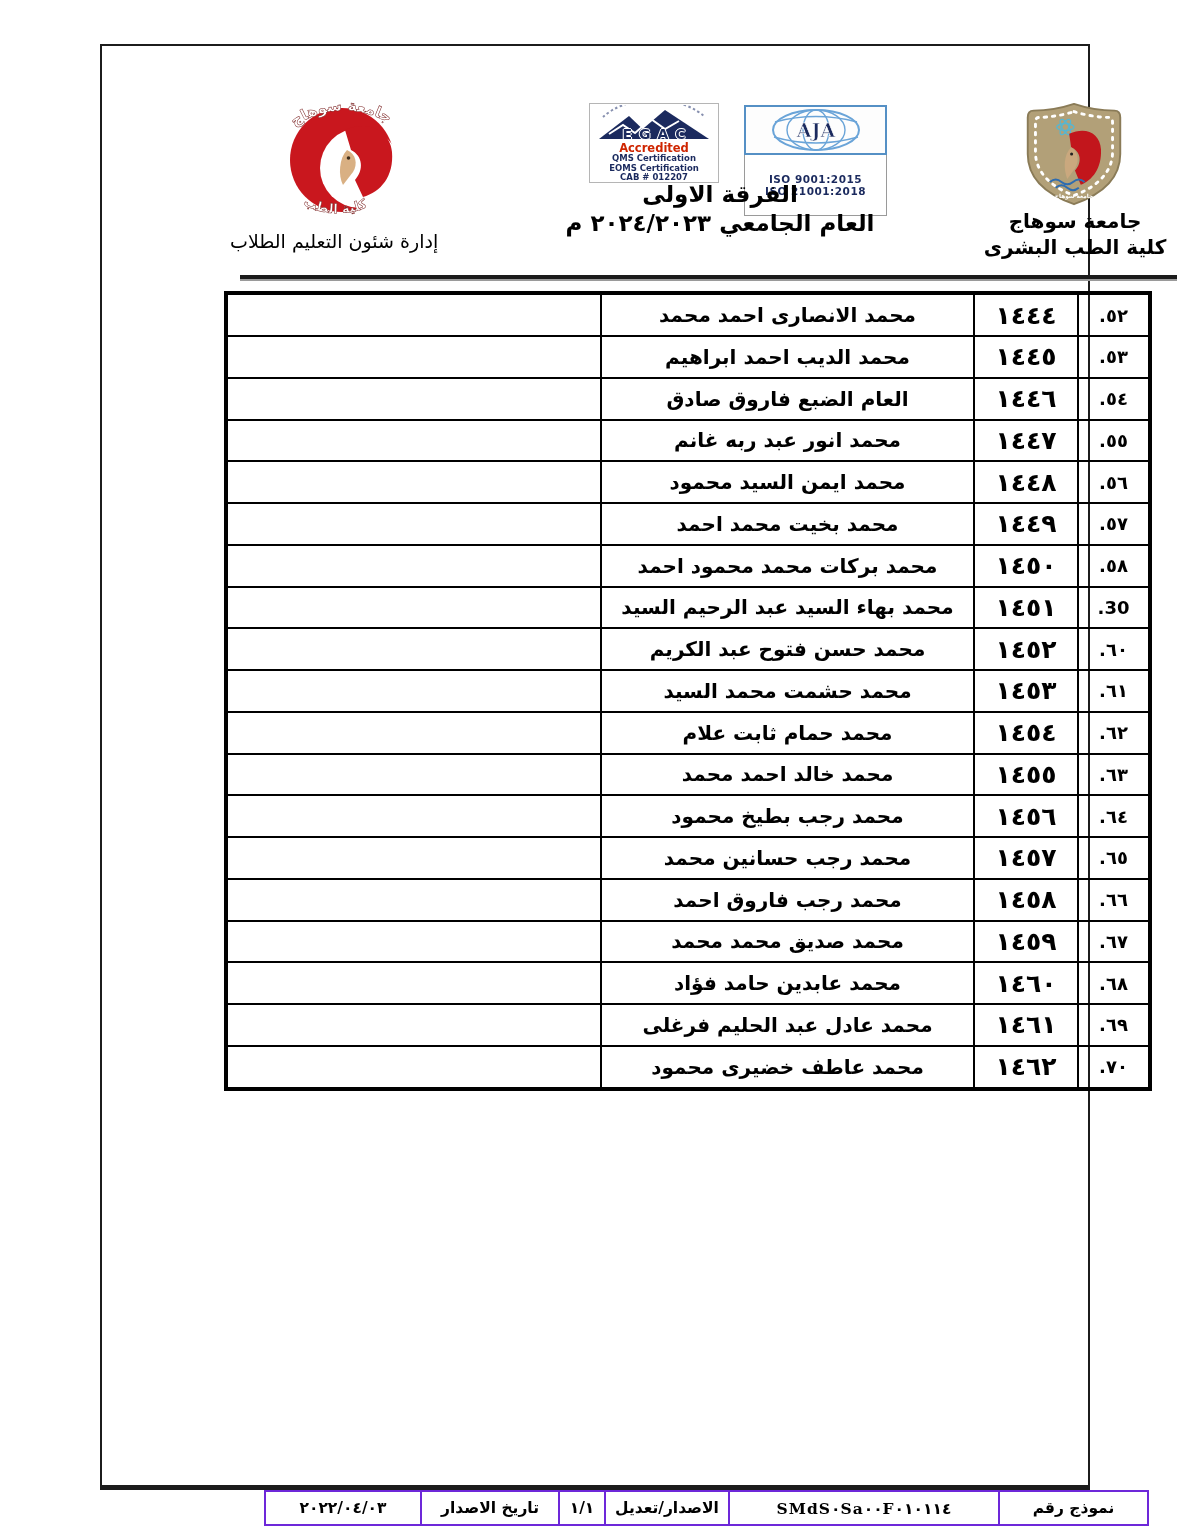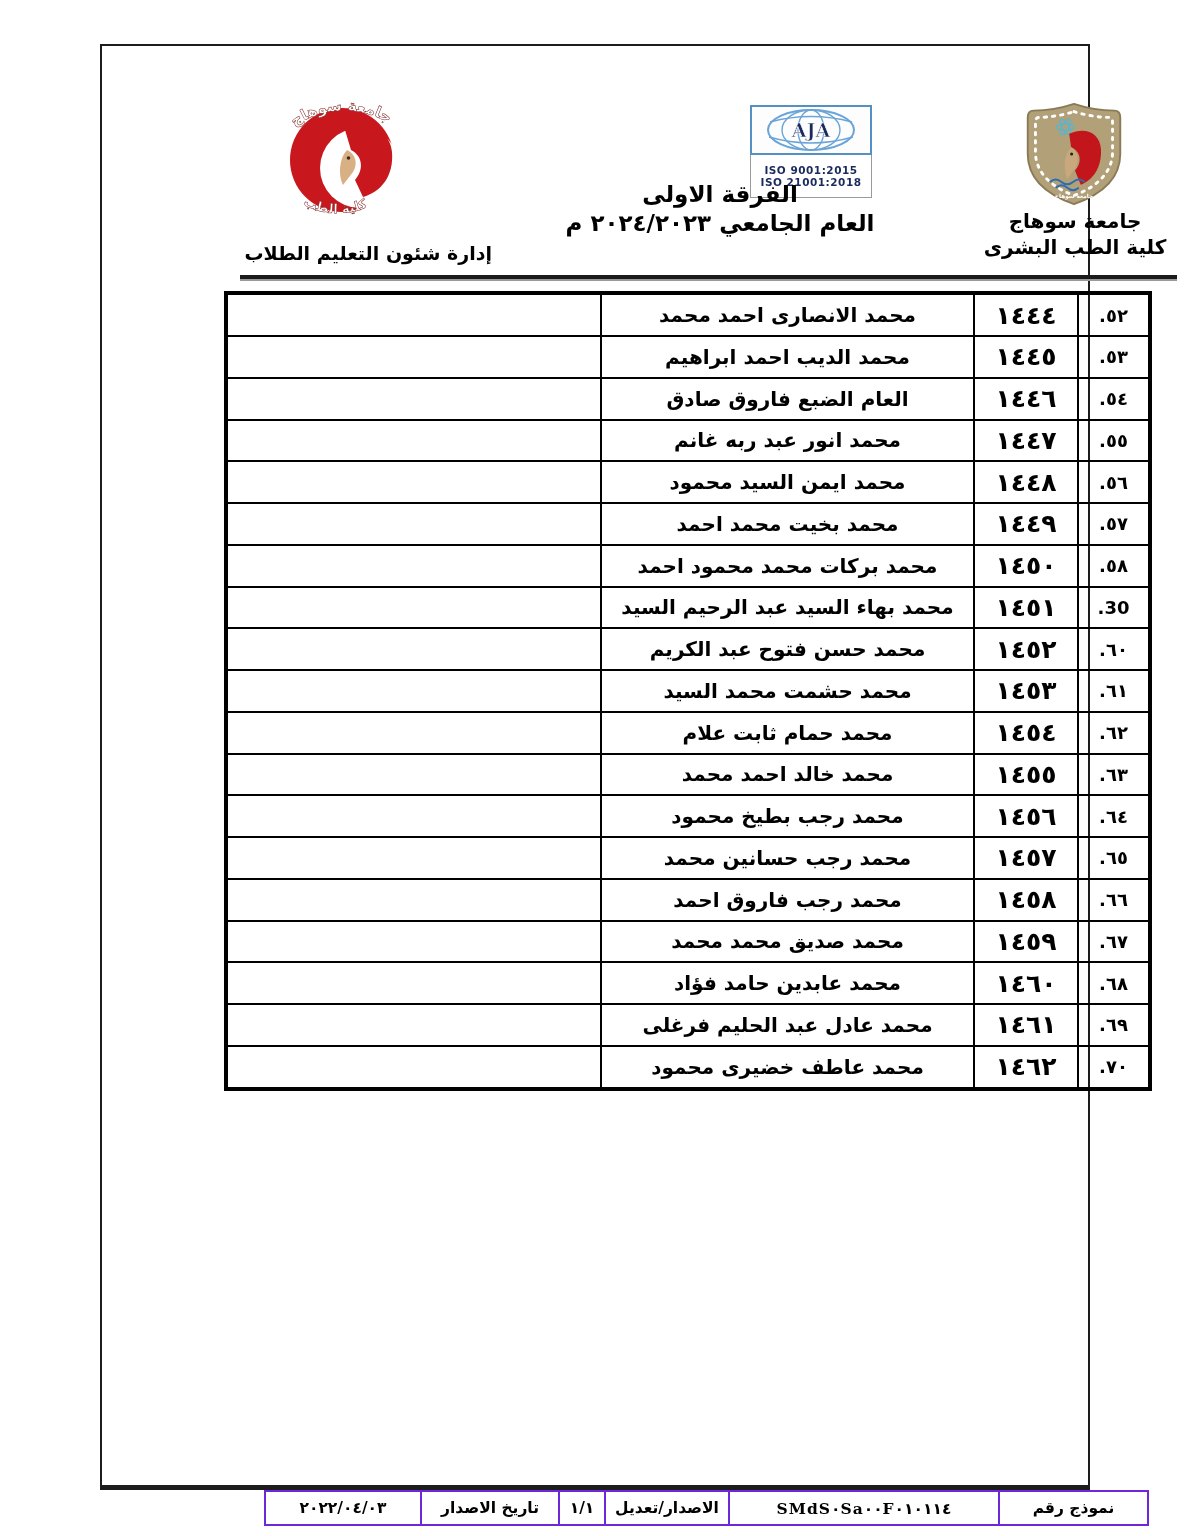--- a/index.html
+++ b/index.html
@@ -9,38 +9,38 @@
     margin:0 auto;
   }
   .frame{
     position:absolute;left:100px;top:44px;width:990px;height:1446px;
     border:2px solid #1c1c1c;border-bottom-width:5px;box-sizing:border-box;
     background:#fff;
   }
   
   .crescent-logo{position:absolute;left:145px;top:50px;width:195px;height:125px;}
   .dept-text{
-    position:absolute;left:128px;top:196px;width:262px;text-align:right;
-    font-weight:bold;font-size:19px;direction:rtl;
+    position:absolute;left:128px;top:184px;width:262px;text-align:left;
+    font-weight:normal;font-size:19px;direction:rtl;
   }
   .egac-box{
     position:absolute;left:487px;top:57px;width:130px;height:80px;
     border:1px solid #b5b5b5;box-sizing:border-box;text-align:center;background:#fff;
   }
   .egac-box svg{display:block;margin:1px auto 0;}
   .egac-name{
     margin-top:-15px;color:#1b2a5e;font-weight:bold;font-size:14px;letter-spacing:7px;
     text-shadow:-1px 0 #fff,1px 0 #fff,0 -1px #fff,0 1px #fff;padding-left:7px;
   }
   .egac-accredited{color:#cf2500;font-weight:bold;font-size:11.5px;line-height:12px;}
   .egac-line{color:#1b2a5e;font-weight:bold;font-size:8.5px;line-height:9.5px;}
-  .aja-box{position:absolute;left:642px;top:59px;width:122px;box-sizing:border-box;text-align:center;margin-left:6px;}
+  .aja-box{position:absolute;left:642px;top:59px;width:143px;box-sizing:border-box;text-align:center;}
   .aja-globe-wrap{border:2px solid #5590c5;background:#fdfdfd;}
   .aja-globe-wrap svg{display:block;margin:0 auto;}
-  .iso-box{border:1px solid #9a9a9a;border-top:none;padding:9px 0;}
+  .iso-box{border:1px solid #9a9a9a;border-top:none;padding:18px 0;}
   .iso-line{color:#1b2a5e;font-weight:bold;font-size:10.5px;line-height:12px;letter-spacing:0.5px;}
   .center-titles{
     position:absolute;left:418px;top:134px;width:400px;text-align:center;
     direction:rtl;font-weight:bold;font-size:23px;line-height:29px;
   }
   .shield-logo{position:absolute;left:898px;top:55px;width:148px;height:106px;}
   .univ-text{
     position:absolute;left:878px;top:162px;width:190px;text-align:center;
     direction:rtl;font-weight:bold;font-size:20px;line-height:26px;
   }
@@ -92,20 +92,33 @@
       <circle cx="101.5" cy="62" r="1.8" fill="#3a2a1a"></circle>
       <text font-size="15" font-weight="bold" fill="#ffffff" stroke="#7a2020" stroke-width="0.5" letter-spacing="2">
         <textPath href="#arcTop" startOffset="50%" text-anchor="middle">جامعة سوهاج</textPath>
       </text>
       <text font-size="13" font-weight="bold" fill="#ffffff" stroke="#7a2020" stroke-width="0.5" letter-spacing="1">
         <textPath href="#arcBot" startOffset="50%" text-anchor="middle">كلية الطب</textPath>
       </text>
     </svg>
     <div class="dept-text">إدارة شئون التعليم الطلاب</div>
 
+    <div class="egac-box">
+      <svg width="122" height="36" viewBox="0 0 122 36">
+        <path d="M10,12 A 62,40 0 0 1 112,12" fill="none" stroke="#24356e" stroke-width="2" stroke-dasharray="2.5,2.5" opacity="0.55"></path>
+        <polygon points="6,34 36,11 60,34" fill="#1b2a5e"></polygon>
+        <polygon points="38,34 72,5 116,34" fill="#1b2a5e"></polygon>
+        <polyline points="16,29 30,20 42,28 58,14 72,24 86,16" stroke="#ffffff" stroke-width="2" fill="none"></polyline>
+      </svg>
+      <div class="egac-name">EGAC</div>
+      <div class="egac-accredited">Accredited</div>
+      <div class="egac-line">QMS Certification</div>
+      <div class="egac-line">EOMS Certification</div>
+      <div class="egac-line">CAB # 012207</div>
+    </div>
 
     <div class="aja-box">
       <div class="aja-globe-wrap">
         <svg width="112" height="46" viewBox="0 0 112 46">
           <ellipse cx="56" cy="23" rx="43" ry="20" fill="none" stroke="#6aa4d8" stroke-width="2"></ellipse>
           <ellipse cx="56" cy="23" rx="29" ry="20" fill="none" stroke="#6aa4d8" stroke-width="1.4"></ellipse>
           <ellipse cx="56" cy="23" rx="13" ry="20" fill="none" stroke="#6aa4d8" stroke-width="1.4"></ellipse>
           <path d="M15,15 Q56,4 97,15" stroke="#6aa4d8" fill="none" stroke-width="1.4"></path>
           <path d="M14,30 Q56,42 98,30" stroke="#6aa4d8" fill="none" stroke-width="1.4"></path>
           <text x="56" y="30" text-anchor="middle" font-family="DejaVu Serif" font-size="19" font-weight="bold" fill="#1b2a5e" stroke="#ffffff" stroke-width="0.6">AJA</text>

